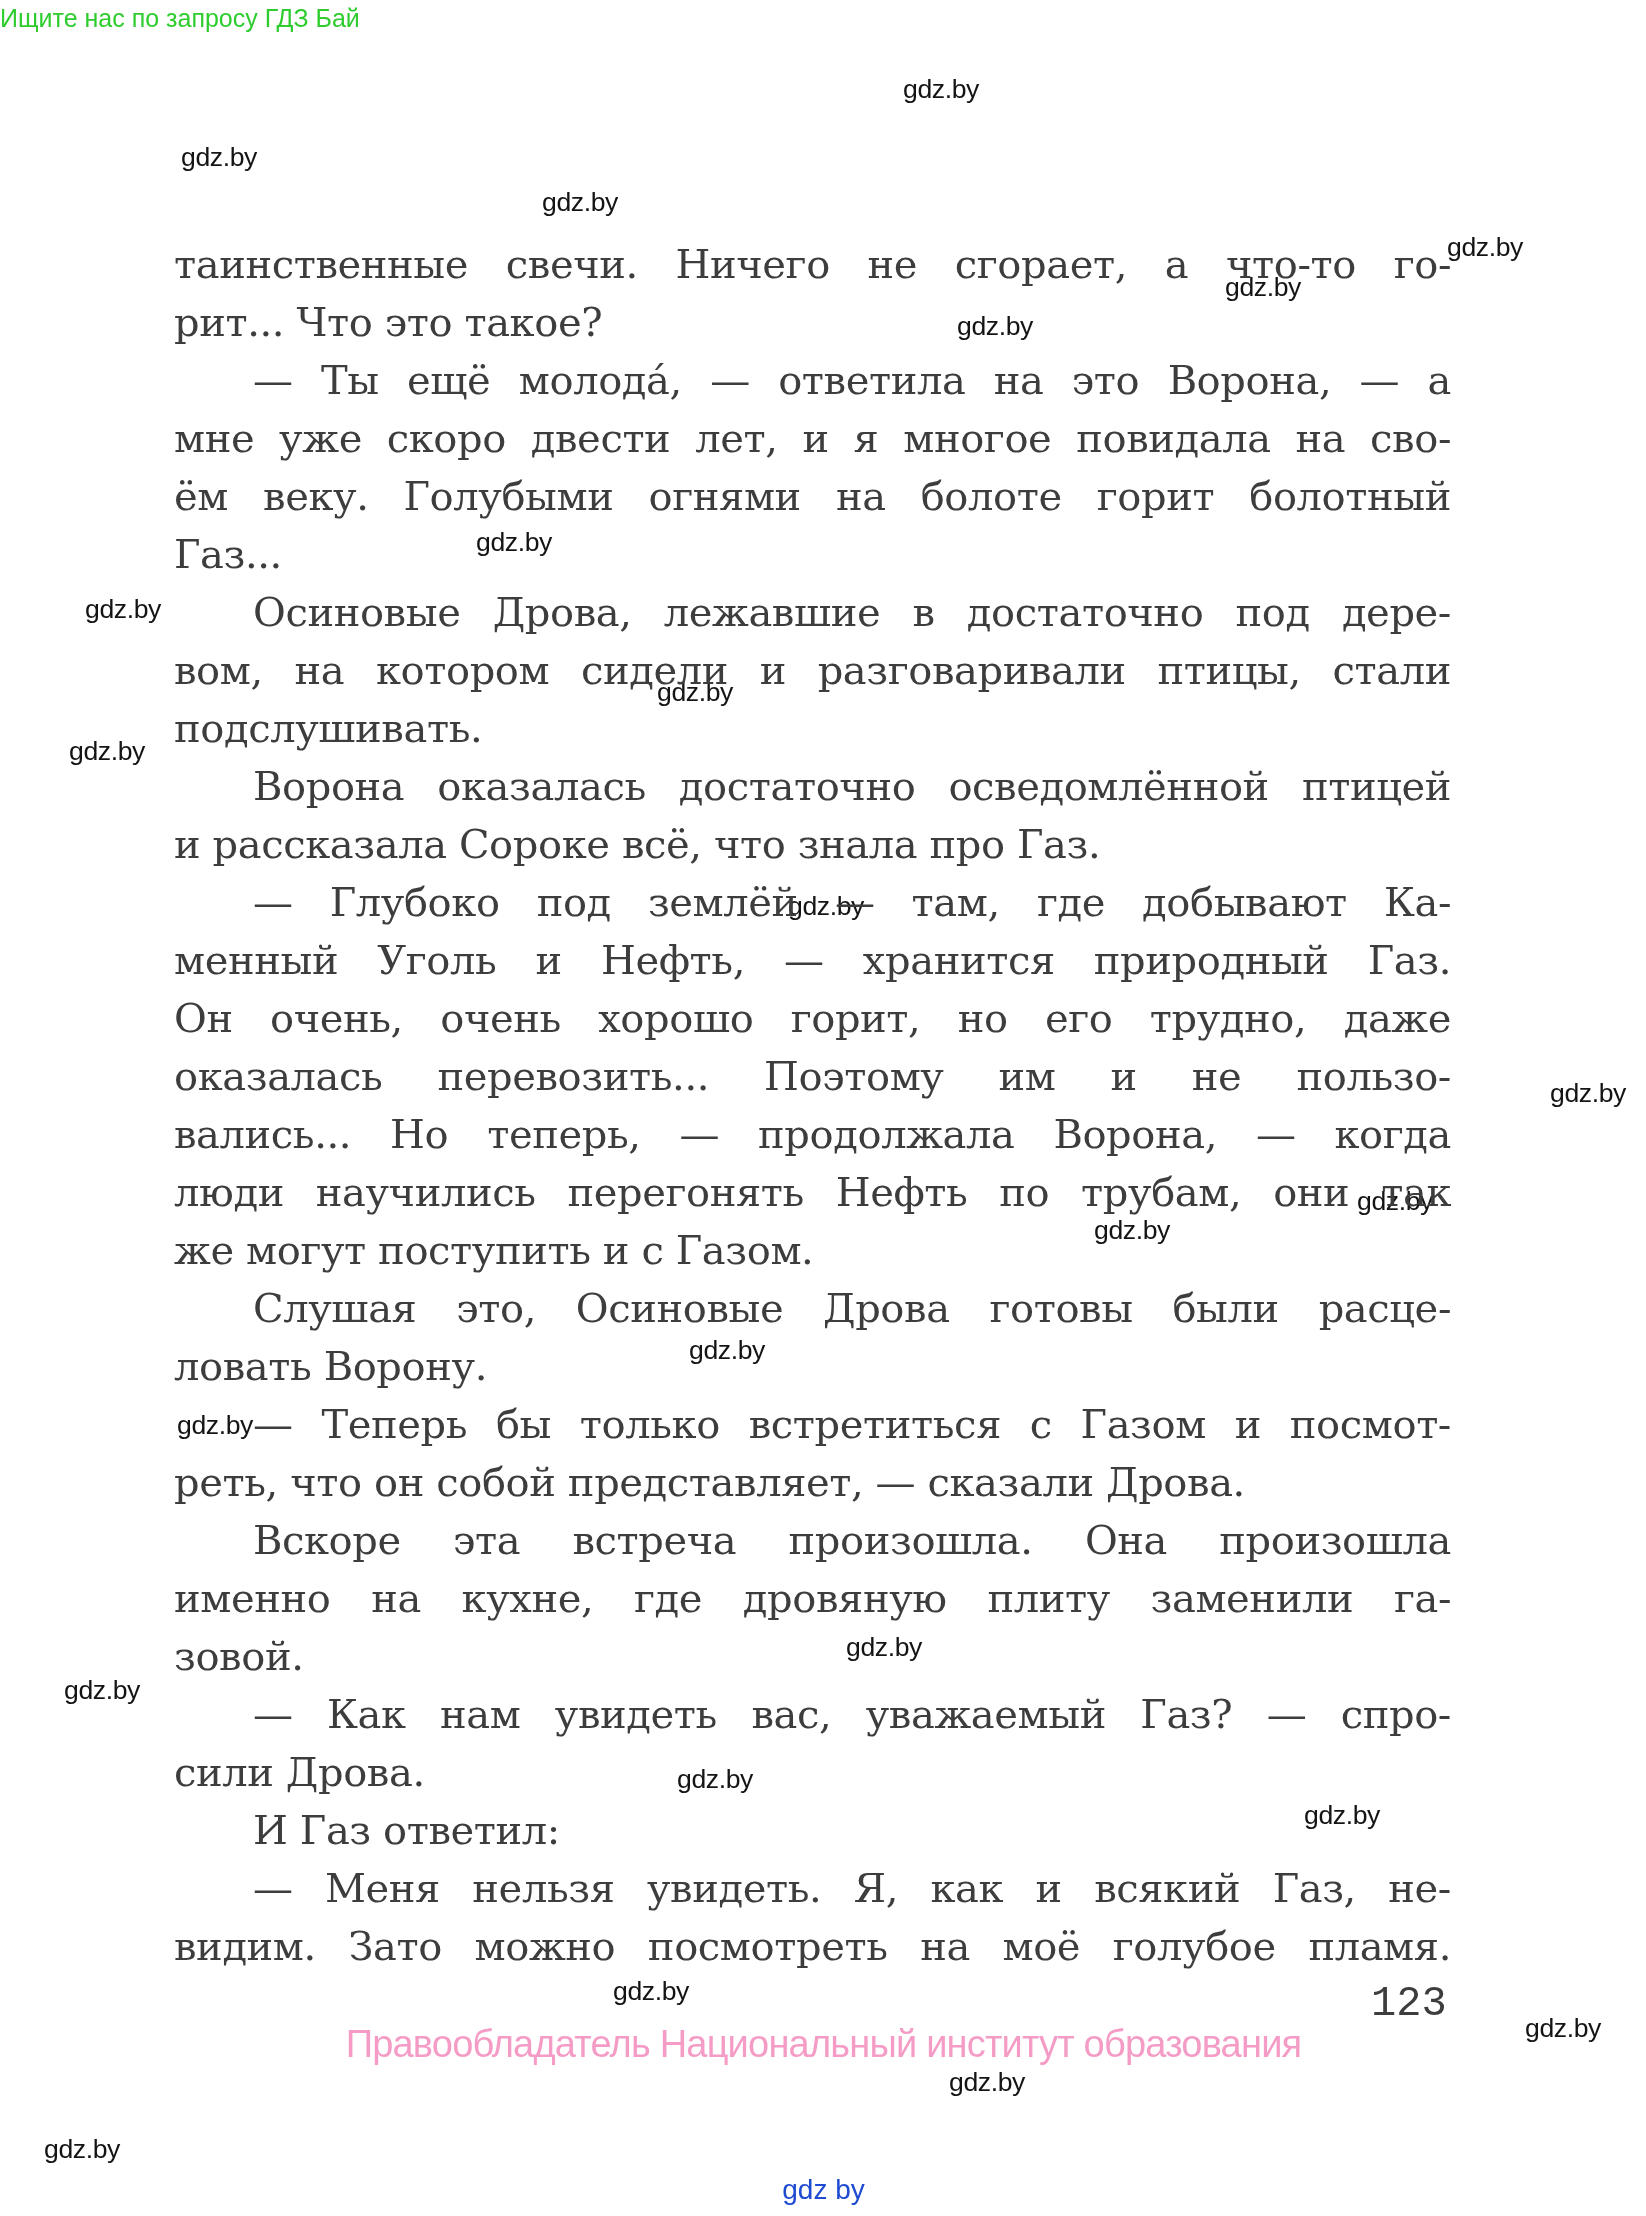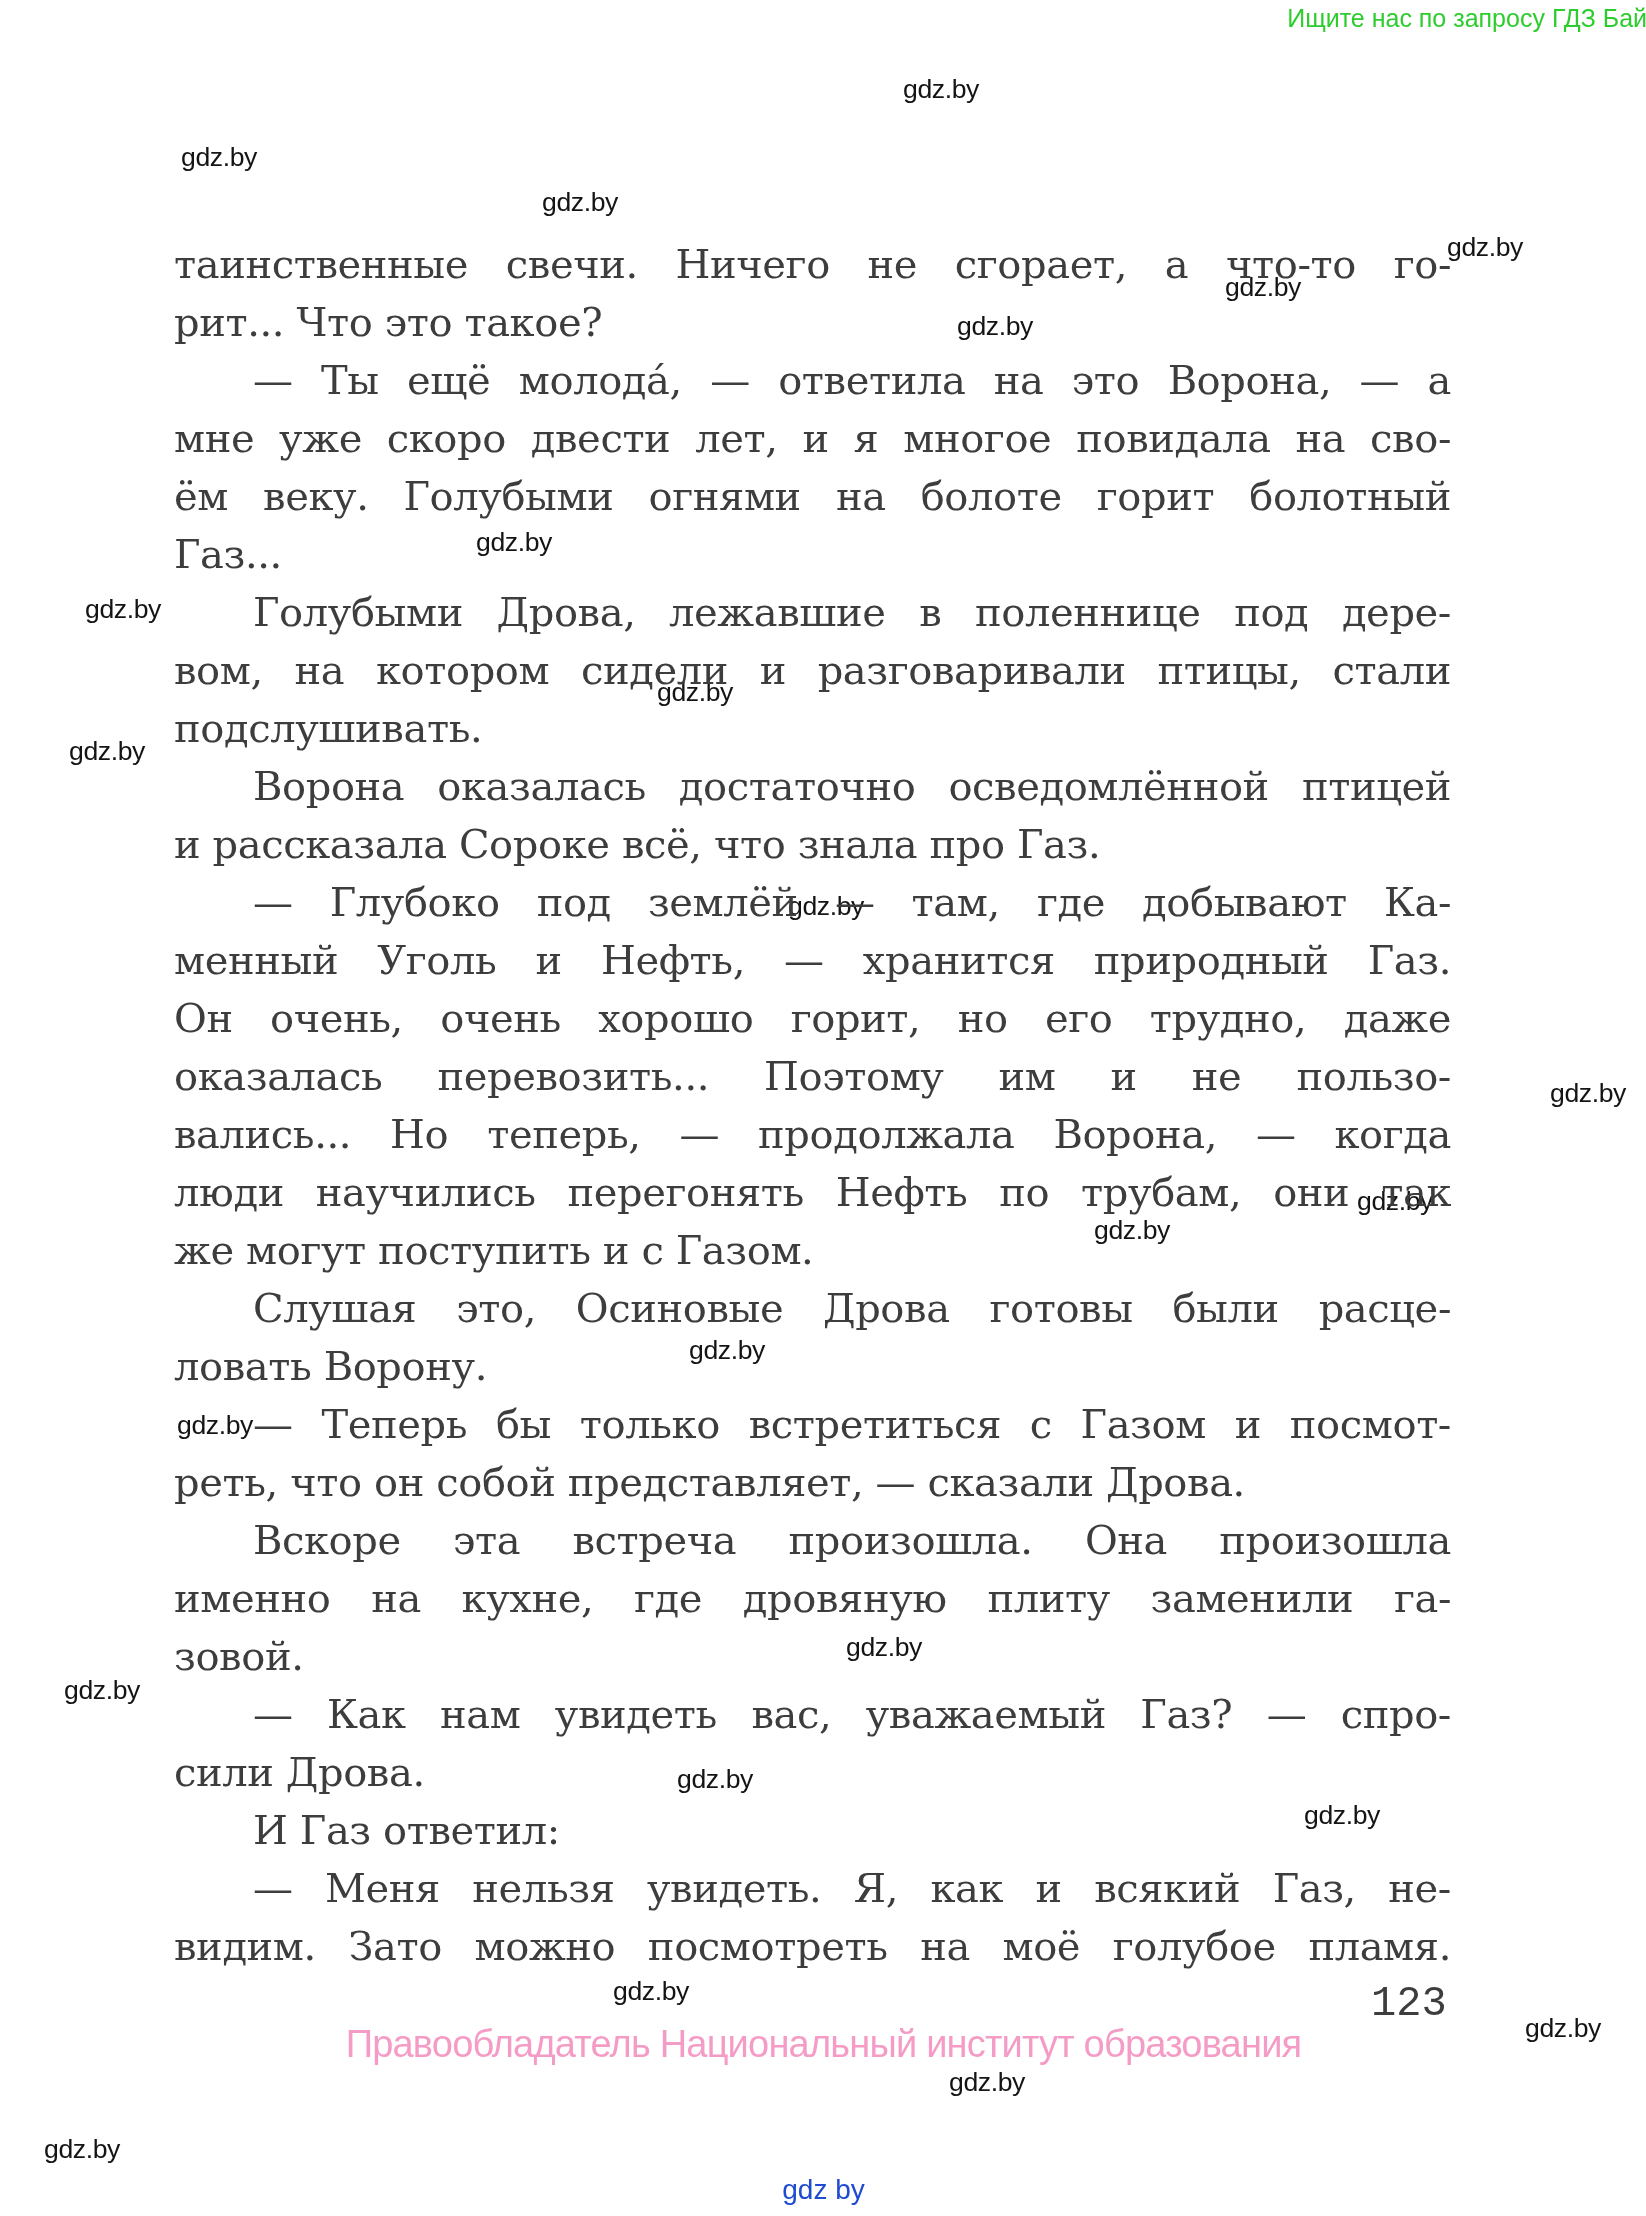--- a/index.html
+++ b/index.html
@@ -11,21 +11,21 @@
     height:2216px;
     background:#ffffff;
     overflow:hidden;
     font-family:"Liberation Sans", sans-serif;
   }
 
   
   .promo {
     position:absolute;
     top:4px; left:0; right:0;
-    text-align:right;
+    text-align:left;
     font-size:25px;
     color:#2ecc2e;
     letter-spacing:0px;
   }
 
   
   .wm {
     position:absolute;
     font-size:26.6px;
     color:#141414;
@@ -123,21 +123,21 @@
   <span class="wm" style="left:949px; top:2067px;">gdz.by</span>
   <span class="wm" style="left:44px;   top:2134px;">gdz.by</span>
 
   <div class="text-block">
       <div class="line just">таинственные свечи. Ничего не сгорает, а что-то го-</div>
       <div class="line">рит... Что это такое?</div>
       <div class="line indent just">— Ты ещё молода́, — ответила на это Ворона, — а</div>
       <div class="line just">мне уже скоро двести лет, и я многое повидала на сво-</div>
       <div class="line just">ём веку. Голубыми огнями на болоте горит болотный</div>
       <div class="line">Газ...</div>
-      <div class="line indent just">Голубыми Дрова, лежавшие в поленнице под дере-</div>
+      <div class="line indent just">Осиновые Дрова, лежавшие в достаточно под дере-</div>
       <div class="line just">вом, на котором сидели и разговаривали птицы, стали</div>
       <div class="line">подслушивать.</div>
       <div class="line indent just">Ворона оказалась достаточно осведомлённой птицей</div>
       <div class="line">и рассказала Сороке всё, что знала про Газ.</div>
       <div class="line indent just">— Глубоко под землёй — там, где добывают Ка-</div>
       <div class="line just">менный Уголь и Нефть, — хранится природный Газ.</div>
       <div class="line just">Он очень, очень хорошо горит, но его трудно, даже</div>
       <div class="line just">оказалась перевозить... Поэтому им и не пользо-</div>
       <div class="line just">вались... Но теперь, — продолжала Ворона, — когда</div>
       <div class="line just">люди научились перегонять Нефть по трубам, они так</div>

